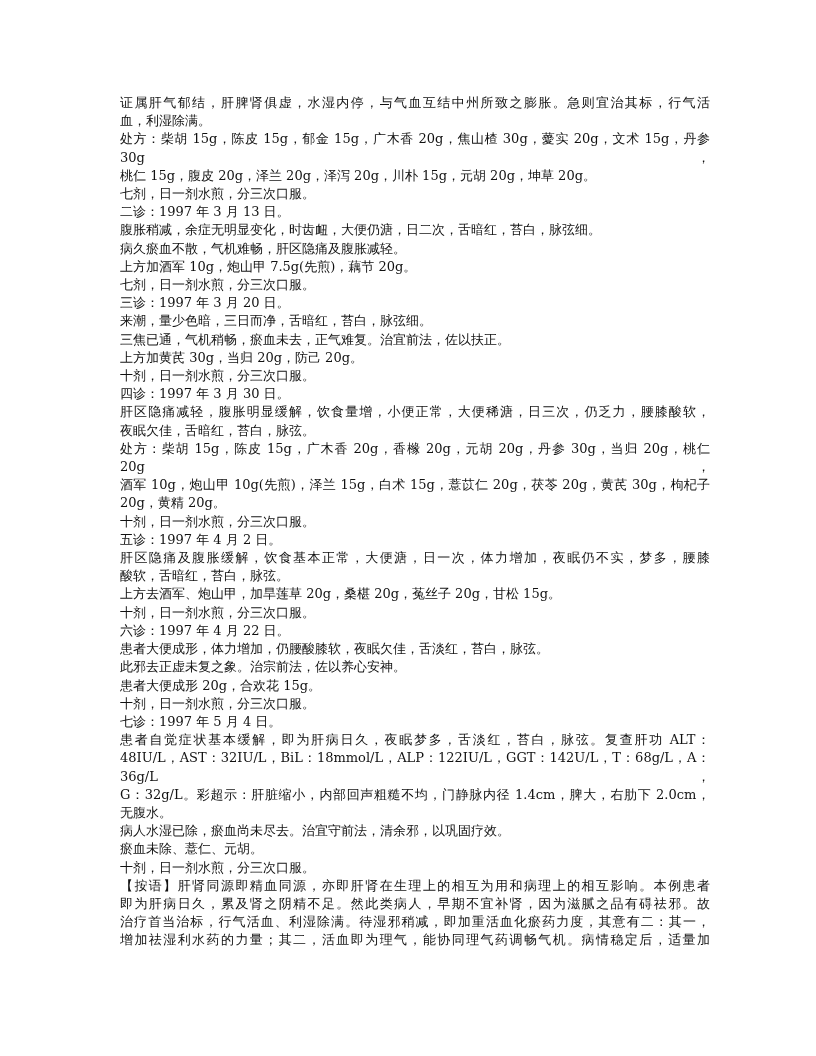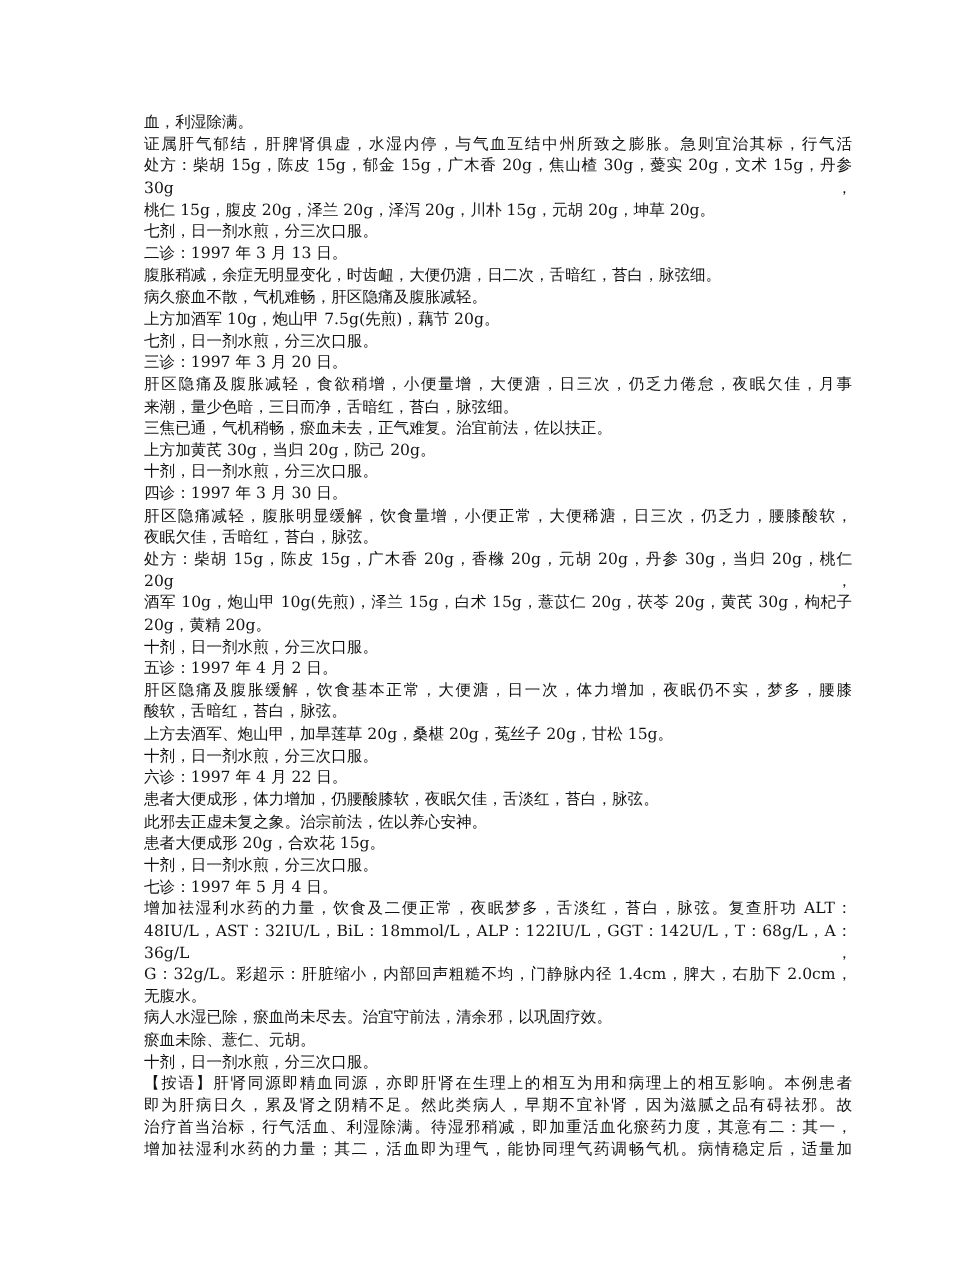--- a/index.html
+++ b/index.html
@@ -14,32 +14,31 @@
     line-height: 18.2px;
     color: #111111;
   }
   .line { white-space: pre-wrap; text-align: justify; text-align-last: justify; }
   .line.short { text-align-last: left; }
 </style>
 </head>
 <body>
 
 <div class="page">
+  <div class="line">证属肝气郁结，肝脾肾俱虚，水湿内停，与气血互结中州所致之膨胀。急则宜治其标，行气活</div>
   <div class="line short">血，利湿除满。</div>
-  <div class="line">证属肝气郁结，肝脾肾俱虚，水湿内停，与气血互结中州所致之膨胀。急则宜治其标，行气活</div>
   <div class="line">处方：柴胡 15g，陈皮 15g，郁金 15g，广木香 20g，焦山楂 30g，薆实 20g，文术 15g，丹参 30g，</div>
   <div class="line short">桃仁 15g，腹皮 20g，泽兰 20g，泽泻 20g，川朴 15g，元胡 20g，坤草 20g。</div>
   <div class="line short">七剂，日一剂水煎，分三次口服。</div>
   <div class="line short">二诊：1997 年 3 月 13 日。</div>
   <div class="line short">腹胀稍减，余症无明显变化，时齿衄，大便仍溏，日二次，舌暗红，苔白，脉弦细。</div>
   <div class="line short">病久瘀血不散，气机难畅，肝区隐痛及腹胀减轻。</div>
   <div class="line short">上方加酒军 10g，炮山甲 7.5g(先煎)，藕节 20g。</div>
   <div class="line short">七剂，日一剂水煎，分三次口服。</div>
   <div class="line short">三诊：1997 年 3 月 20 日。</div>
-  <div class="line">肝区隐痛及腹胀减轻，食欲稍增，小便量增，大便溏，日三次，仍乏力倦怠，夜眠欠佳，月事</div>
   <div class="line short">来潮，量少色暗，三日而净，舌暗红，苔白，脉弦细。</div>
   <div class="line short">三焦已通，气机稍畅，瘀血未去，正气难复。治宜前法，佐以扶正。</div>
   <div class="line short">上方加黄芪 30g，当归 20g，防己 20g。</div>
   <div class="line short">十剂，日一剂水煎，分三次口服。</div>
   <div class="line short">四诊：1997 年 3 月 30 日。</div>
   <div class="line">肝区隐痛减轻，腹胀明显缓解，饮食量增，小便正常，大便稀溏，日三次，仍乏力，腰膝酸软，</div>
   <div class="line short">夜眠欠佳，舌暗红，苔白，脉弦。</div>
   <div class="line">处方：柴胡 15g，陈皮 15g，广木香 20g，香橼 20g，元胡 20g，丹参 30g，当归 20g，桃仁 20g，</div>
   <div class="line">酒军 10g，炮山甲 10g(先煎)，泽兰 15g，白术 15g，薏苡仁 20g，茯苓 20g，黄芪 30g，枸杞子</div>
   <div class="line short">20g，黄精 20g。</div>
@@ -48,21 +47,21 @@
   <div class="line">肝区隐痛及腹胀缓解，饮食基本正常，大便溏，日一次，体力增加，夜眠仍不实，梦多，腰膝</div>
   <div class="line short">酸软，舌暗红，苔白，脉弦。</div>
   <div class="line short">上方去酒军、炮山甲，加旱莲草 20g，桑椹 20g，菟丝子 20g，甘松 15g。</div>
   <div class="line short">十剂，日一剂水煎，分三次口服。</div>
   <div class="line short">六诊：1997 年 4 月 22 日。</div>
   <div class="line short">患者大便成形，体力增加，仍腰酸膝软，夜眠欠佳，舌淡红，苔白，脉弦。</div>
   <div class="line short">此邪去正虚未复之象。治宗前法，佐以养心安神。</div>
   <div class="line short">患者大便成形 20g，合欢花 15g。</div>
   <div class="line short">十剂，日一剂水煎，分三次口服。</div>
   <div class="line short">七诊：1997 年 5 月 4 日。</div>
-  <div class="line">增加祛湿利水药的力量，饮食及二便正常，夜眠梦多，舌淡红，苔白，脉弦。复查肝功 ALT：</div>
+  <div class="line">患者自觉症状基本缓解，即为肝病日久，夜眠梦多，舌淡红，苔白，脉弦。复查肝功 ALT：</div>
   <div class="line">48IU/L，AST：32IU/L，BiL：18mmol/L，ALP：122IU/L，GGT：142U/L，T：68g/L，A：36g/L，</div>
   <div class="line">G：32g/L。彩超示：肝脏缩小，内部回声粗糙不均，门静脉内径 1.4cm，脾大，右肋下 2.0cm，</div>
   <div class="line short">无腹水。</div>
   <div class="line short">病人水湿已除，瘀血尚未尽去。治宜守前法，清余邪，以巩固疗效。</div>
   <div class="line short">瘀血未除、薏仁、元胡。</div>
   <div class="line short">十剂，日一剂水煎，分三次口服。</div>
   <div class="line">【按语】肝肾同源即精血同源，亦即肝肾在生理上的相互为用和病理上的相互影响。本例患者</div>
   <div class="line">即为肝病日久，累及肾之阴精不足。然此类病人，早期不宜补肾，因为滋腻之品有碍祛邪。故</div>
   <div class="line">治疗首当治标，行气活血、利湿除满。待湿邪稍减，即加重活血化瘀药力度，其意有二：其一，</div>
   <div class="line">增加祛湿利水药的力量；其二，活血即为理气，能协同理气药调畅气机。病情稳定后，适量加</div>

